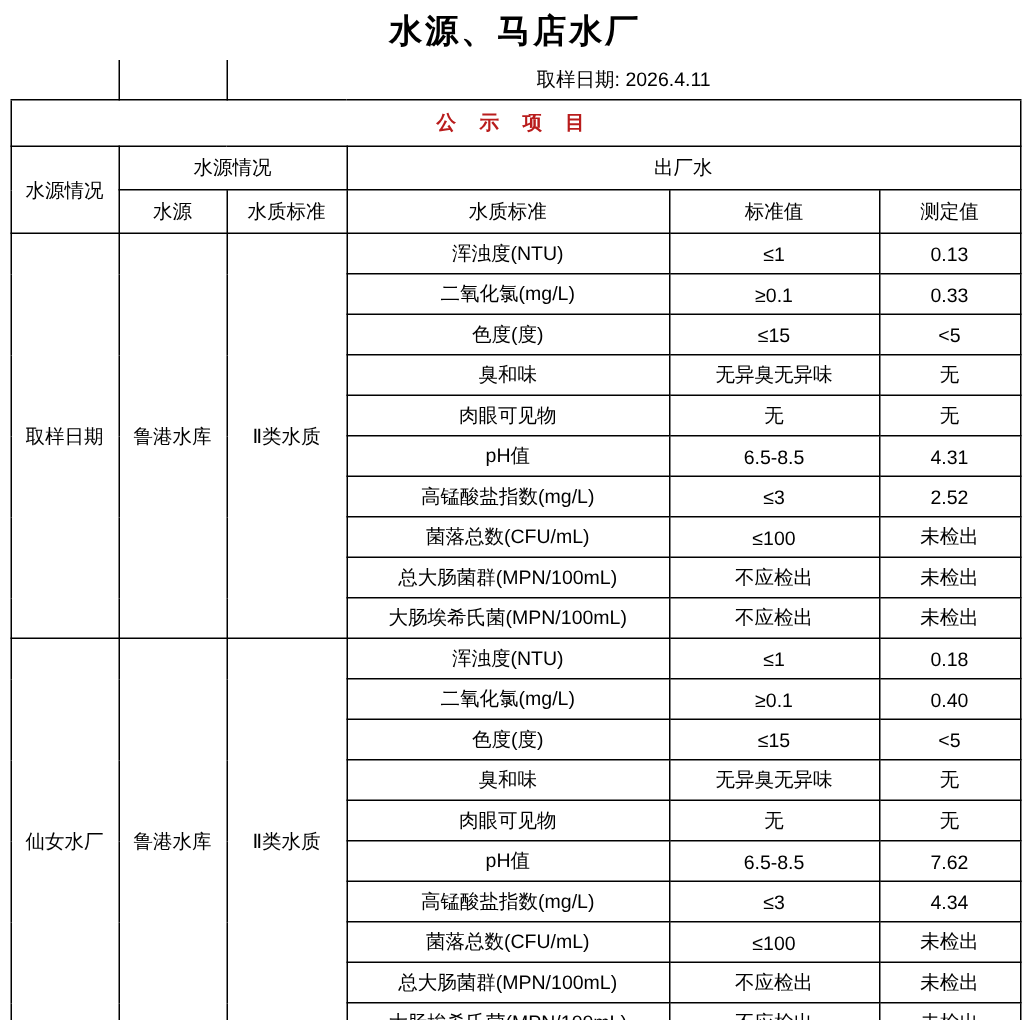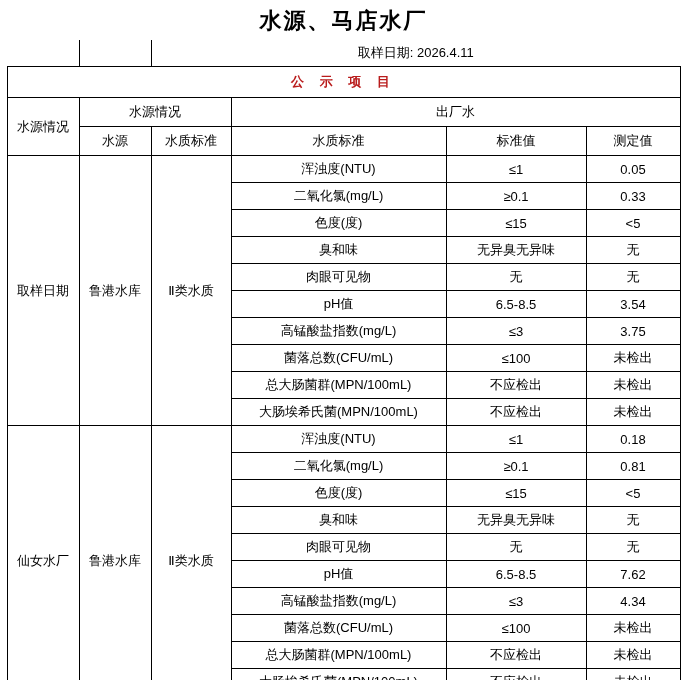--- a/index.html
+++ b/index.html
@@ -119,21 +119,21 @@
         <td class="hdr">标准值</td>
         <td class="hdr">测定值</td>
       </tr>
 
       <tr>
         <td class="plantname" rowspan="10">取样日期</td>
         <td class="plantname" rowspan="10">鲁港水库</td>
         <td class="plantname" rowspan="10">Ⅱ类水质</td>
         <td class="idx">浑浊度(NTU)</td>
         <td>≤1</td>
-        <td>0.05</td>
+        <td>0.13</td>
       </tr>
       <tr>
         <td class="idx">二氧化氯(mg/L)</td>
         <td>≥0.1</td>
         <td>0.33</td>
       </tr>
       <tr>
         <td class="idx">色度(度)</td>
         <td>≤15</td>
         <td>&lt;5</td>
@@ -144,26 +144,26 @@
         <td>无</td>
       </tr>
       <tr>
         <td class="idx">肉眼可见物</td>
         <td>无</td>
         <td>无</td>
       </tr>
       <tr>
         <td class="idx">pH值</td>
         <td>6.5-8.5</td>
-        <td>3.54</td>
+        <td>4.31</td>
       </tr>
       <tr>
         <td class="idx">高锰酸盐指数(mg/L)</td>
         <td>≤3</td>
-        <td>3.75</td>
+        <td>2.52</td>
       </tr>
       <tr>
         <td class="idx">菌落总数(CFU/mL)</td>
         <td>≤100</td>
         <td>未检出</td>
       </tr>
       <tr>
         <td class="idx">总大肠菌群(MPN/100mL)</td>
         <td>不应检出</td>
         <td>未检出</td>
@@ -178,21 +178,21 @@
         <td class="plantname" rowspan="10">仙女水厂</td>
         <td class="plantname" rowspan="10">鲁港水库</td>
         <td class="plantname" rowspan="10">Ⅱ类水质</td>
         <td class="idx">浑浊度(NTU)</td>
         <td>≤1</td>
         <td>0.18</td>
       </tr>
       <tr>
         <td class="idx">二氧化氯(mg/L)</td>
         <td>≥0.1</td>
-        <td>0.81</td>
+        <td>0.40</td>
       </tr>
       <tr>
         <td class="idx">色度(度)</td>
         <td>≤15</td>
         <td>&lt;5</td>
       </tr>
       <tr>
         <td class="idx">臭和味</td>
         <td>无异臭无异味</td>
         <td>无</td>

